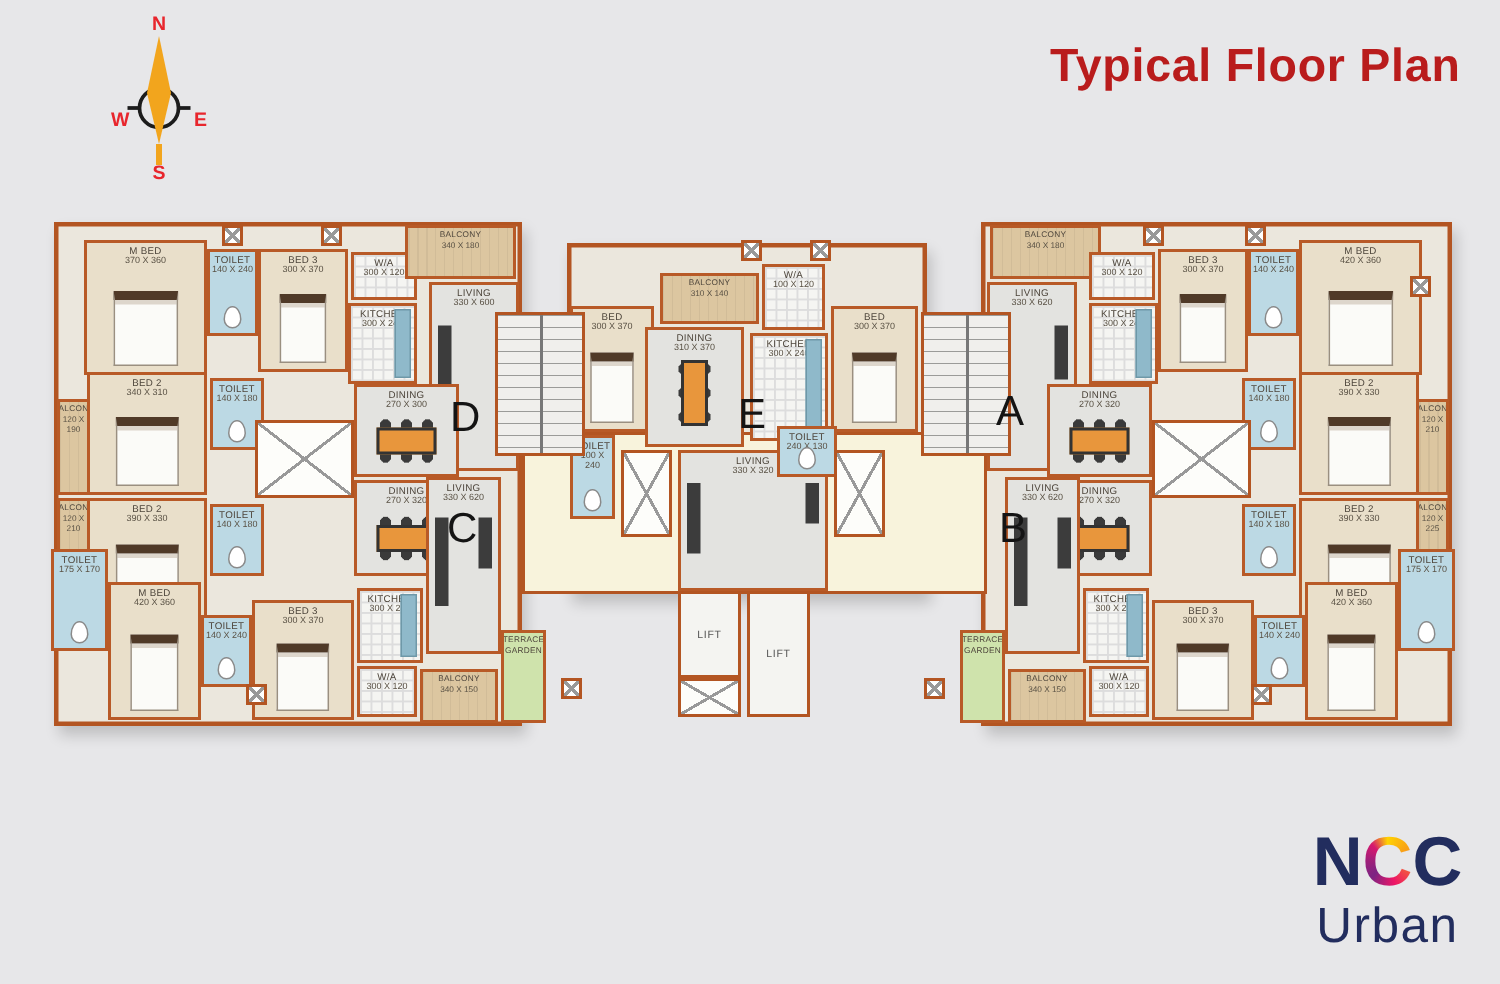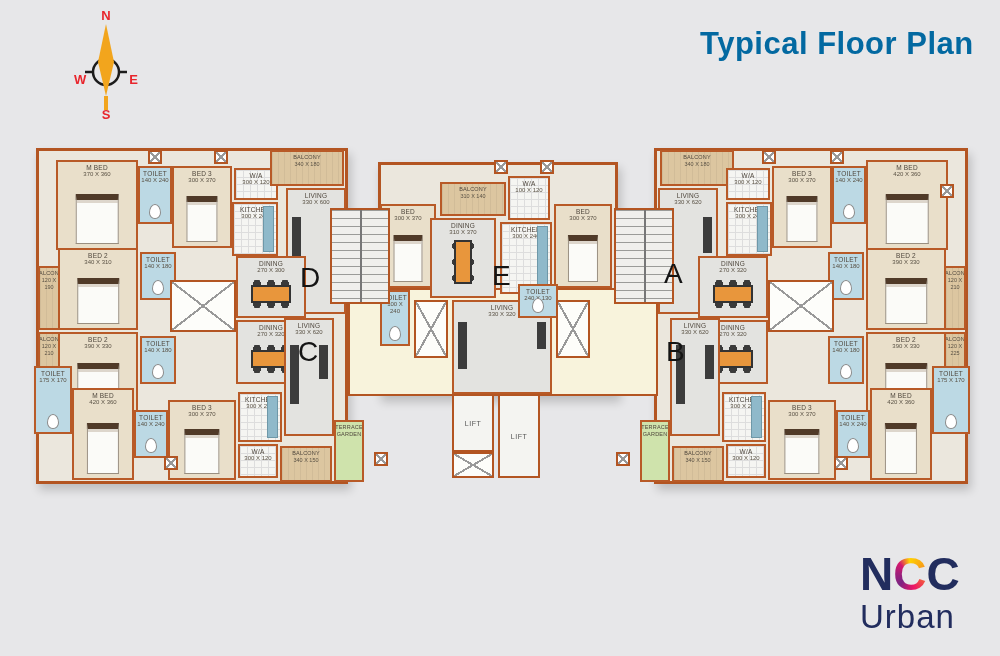--- a/index.html
+++ b/index.html
@@ -2,31 +2,31 @@
 <html><head>
 <meta charset="utf-8">
 <style>
   html,body{margin:0;padding:0;}
   body{
     width:1000px;height:656px;position:relative;overflow:hidden;
     background:#e7e7e9;
     font-family:"Liberation Sans",sans-serif;
   }
   
-  .title{position:absolute;left:700px;top:26px;font-size:31px;font-weight:600;color:#0369a1;letter-spacing:.5px;}
+  .title{position:absolute;left:700px;top:26px;font-size:31px;font-weight:600;color:#b91c1c;letter-spacing:.5px;}
   
   .compass{position:absolute;left:74px;top:8px;width:64px;height:114px;}
   .compass svg{position:absolute;left:0;top:14px;}
   .cl{position:absolute;font-size:13px;font-weight:bold;color:#e8262d;}
   .cn{top:0;left:50%;transform:translateX(-50%);}
   .cs{bottom:0;left:50%;transform:translateX(-50%);}
   .cw{top:64px;left:0;}
   .ce{top:64px;right:0;}
   
-  .logo{position:absolute;left:860px;top:552px;width:130px;}
+  .logo{position:absolute;left:860px;top:552px;width:130px;text-align:center;}
   .ncc{font-size:46px;line-height:44px;font-weight:bold;color:#222d5e;letter-spacing:0px;}
   .cgrad{background:conic-gradient(from 0deg,#ffd200,#f7941d 20%,#ed1566 45%,#7c2483 62%,#a21f7a 76%,#d6186e 88%,#ffd200 100%);
     -webkit-background-clip:text;background-clip:text;color:transparent;}
   .urban{font-size:33px;line-height:34px;font-weight:400;color:#222d5e;letter-spacing:1px;margin-top:4px;}
   
   #plan{position:absolute;inset:0;}
   .slab{position:absolute;background:#ebe7dd;border:3px solid #b35522;box-sizing:border-box;box-shadow:3px 6px 9px rgba(0,0,0,.18);}
   .corridor{position:absolute;background:#f8f3dc;border:2px solid #b35522;box-sizing:border-box;}
   .room{position:absolute;box-sizing:border-box;border:2px solid #b85a27;overflow:hidden;
     display:flex;flex-direction:column;align-items:center;padding-top:2px;text-align:center;}

